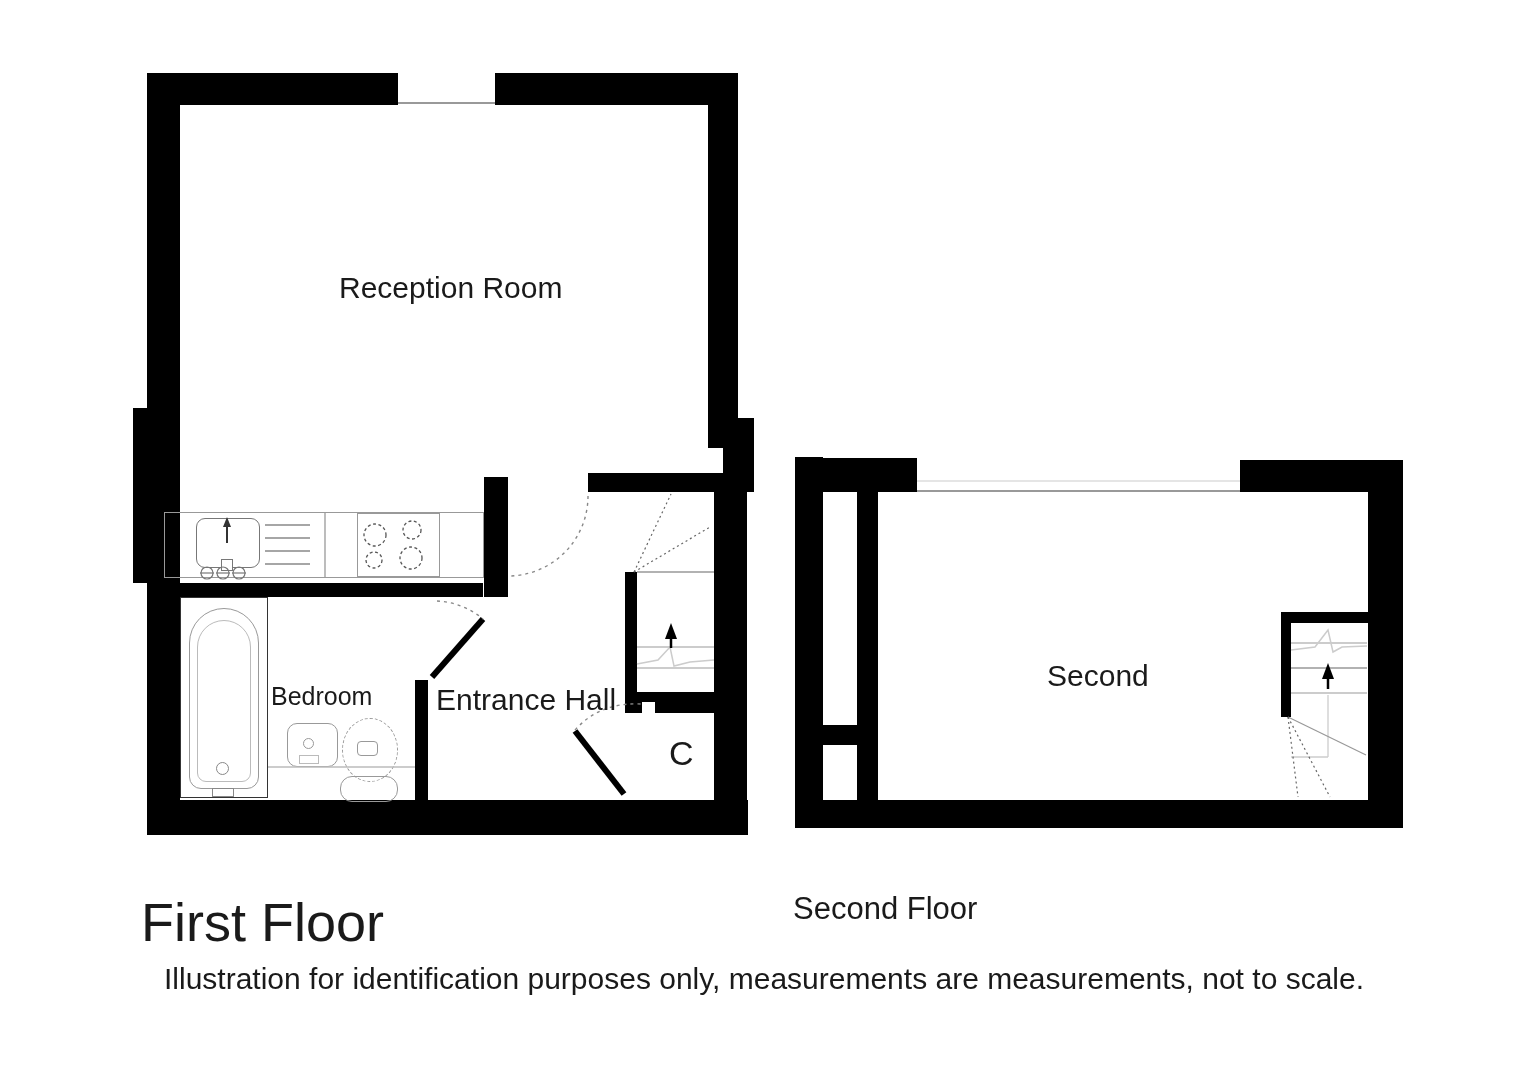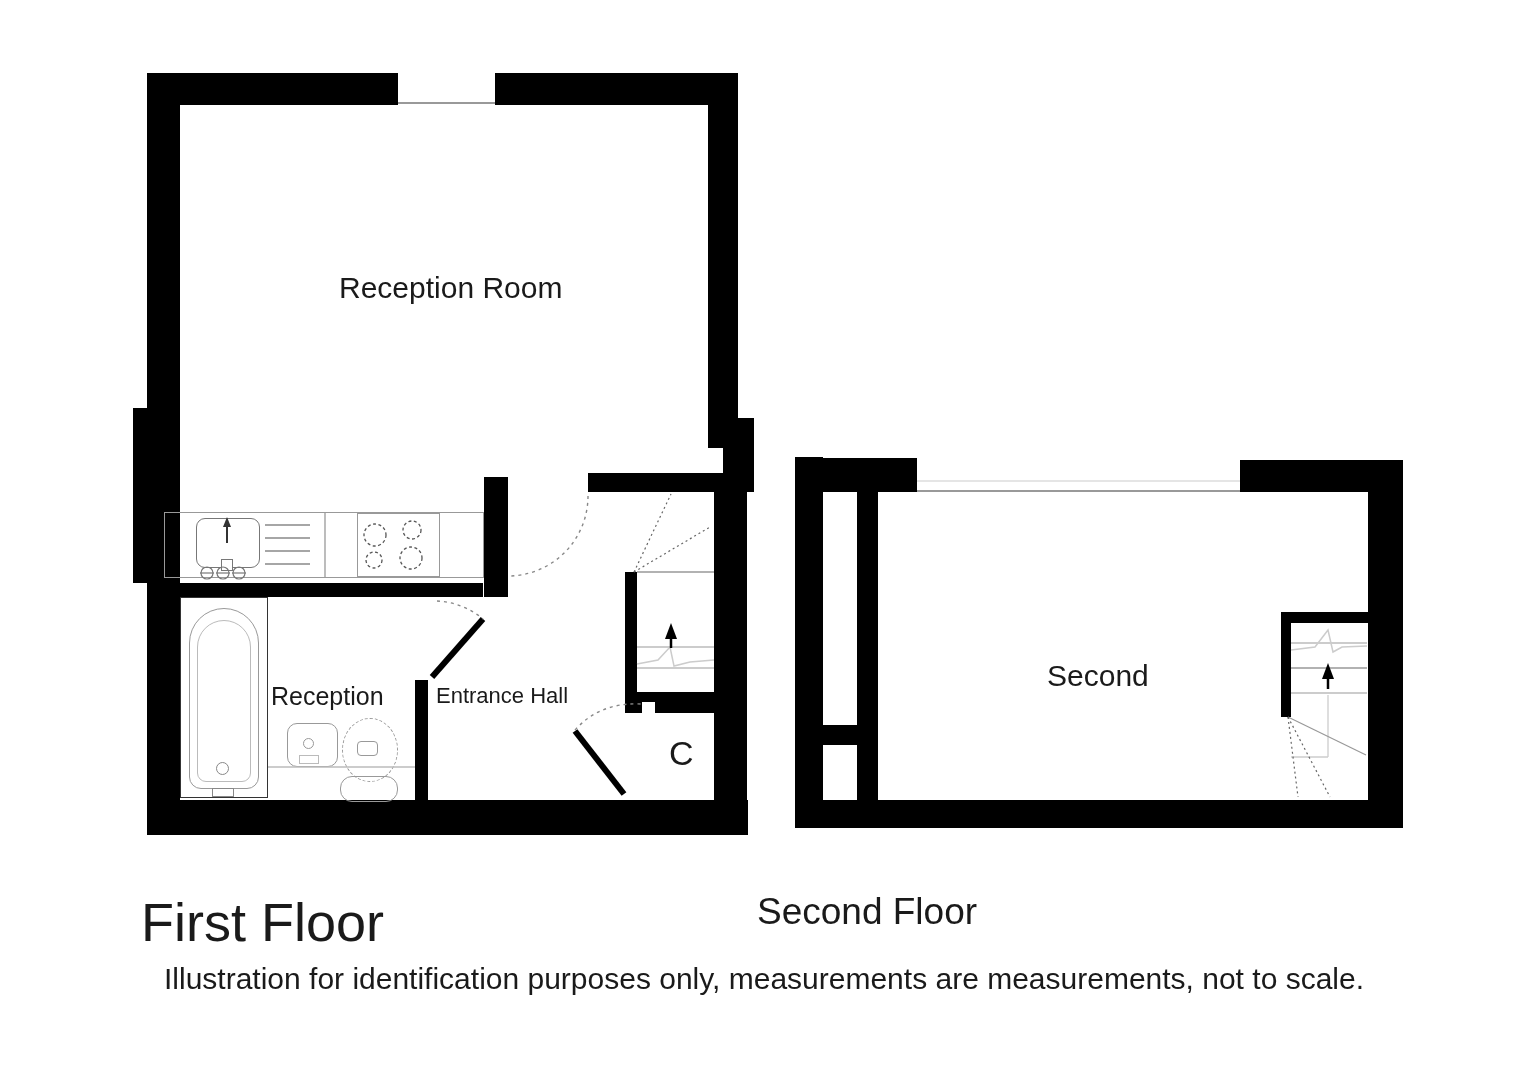--- a/index.html
+++ b/index.html
@@ -130,23 +130,23 @@
       <line x1="1291" y1="757" x2="1328" y2="757" stroke="#ccc" stroke-width="1.3"></line>
       <line x1="1288" y1="717" x2="1366" y2="755" stroke="#999" stroke-width="1.2"></line>
       <g stroke="#666" stroke-width="1.2" stroke-dasharray="2 3">
         <line x1="1288" y1="717" x2="1330" y2="797"></line>
         <line x1="1288" y1="717" x2="1298" y2="797"></line>
       </g>
     </g>
   </svg>
 
   <div class="abs lbl" style="left:339px;top:271px;font-size:30px">Reception Room</div>
-  <div class="abs lbl" style="left:271px;top:682px;font-size:25px">Reception</div>
-  <div class="abs lbl" style="left:436px;top:683px;font-size:22px">Entrance Hall</div>
+  <div class="abs lbl" style="left:271px;top:682px;font-size:25px">Bedroom</div>
+  <div class="abs lbl" style="left:436px;top:683px;font-size:30px">Entrance Hall</div>
   <div class="abs lbl" style="left:669px;top:734px;font-size:34px">C</div>
   <div class="abs lbl" style="left:1047px;top:659px;font-size:30px">Second</div>
 
   <div class="abs lbl" style="left:141px;top:891px;font-size:54px">First Floor</div>
-  <div class="abs lbl" style="left:757px;top:891px;font-size:37px">Second Floor</div>
+  <div class="abs lbl" style="left:793px;top:891px;font-size:31px">Second Floor</div>
 
   <div class="abs lbl" style="left:0;top:962px;width:1528px;text-align:center;font-size:30px">Illustration for identification purposes only, measurements are measurements, not to scale.</div>
 
 </div>
 
 </body></html>

